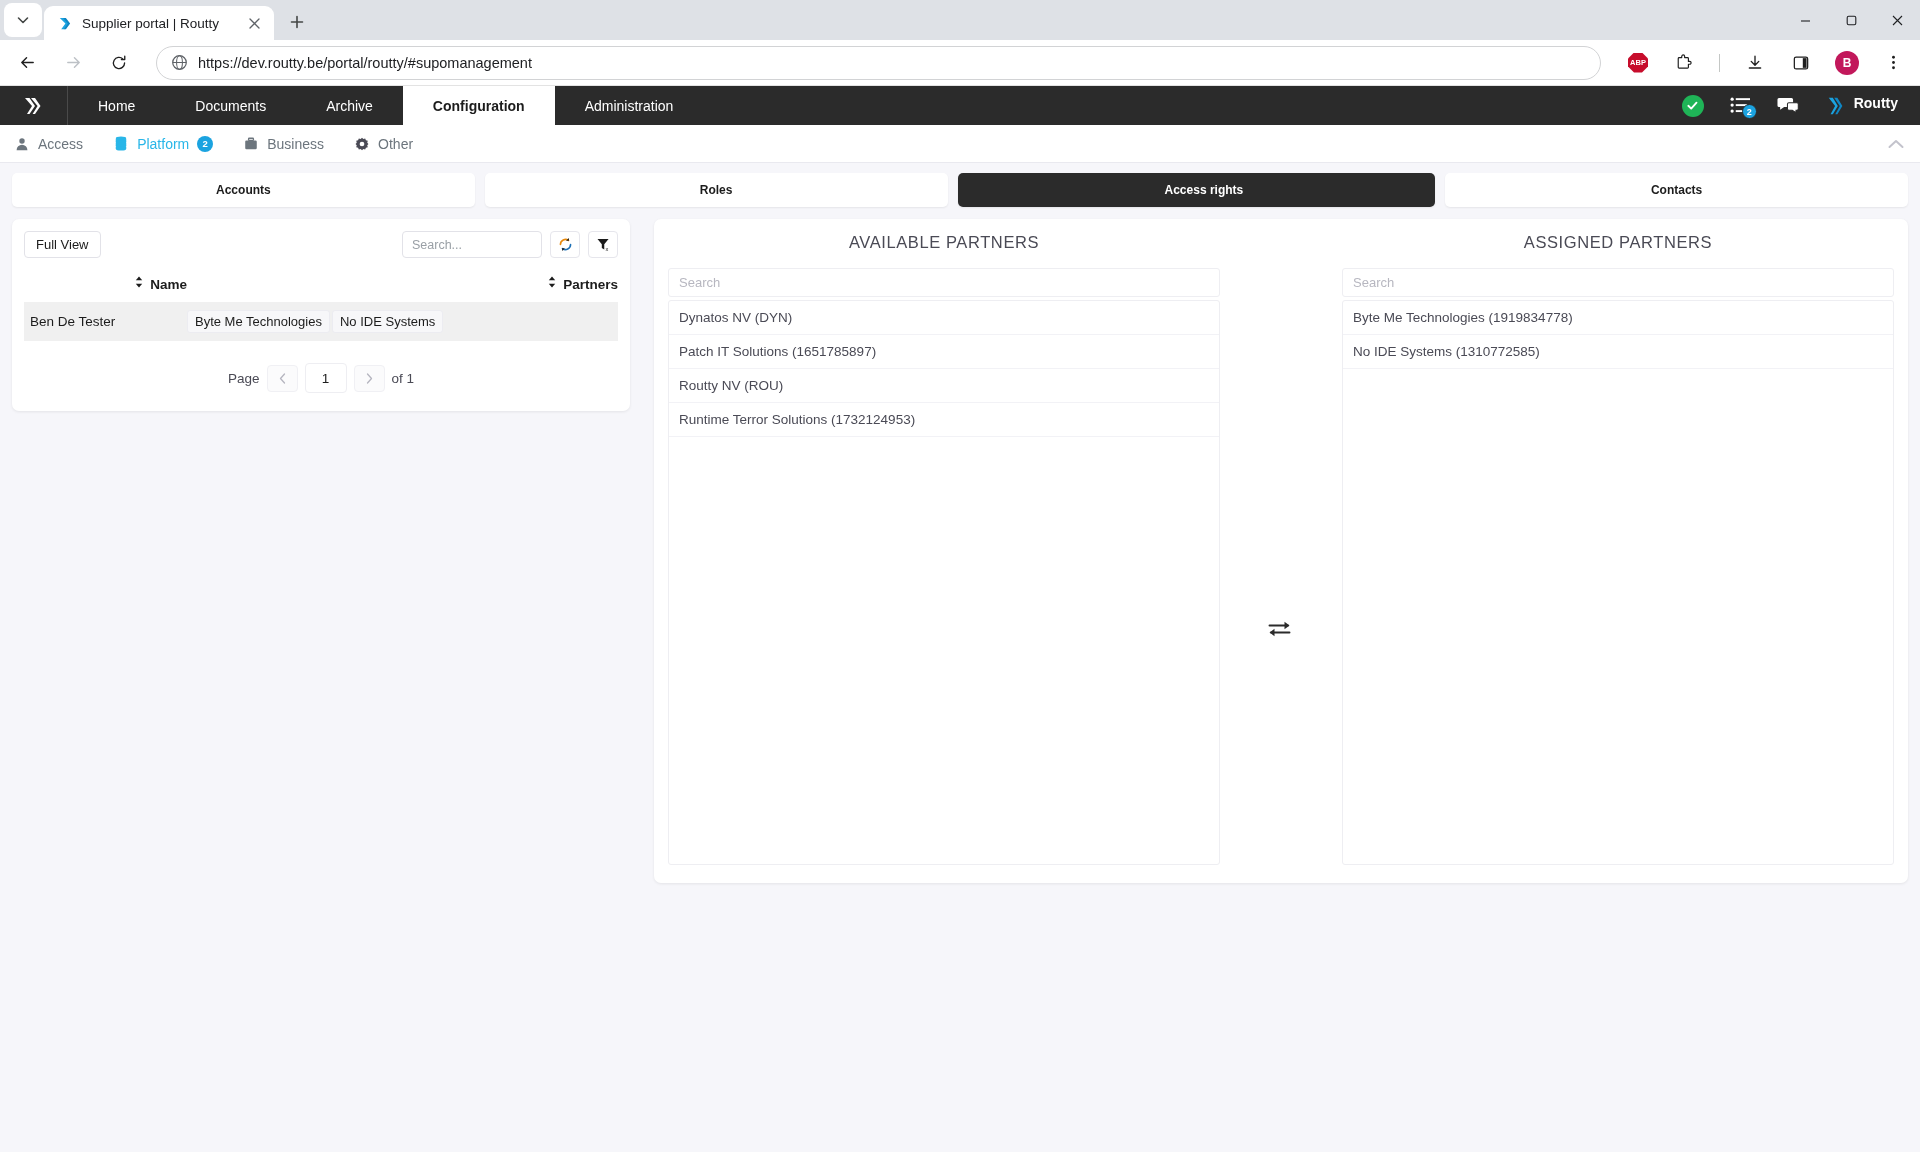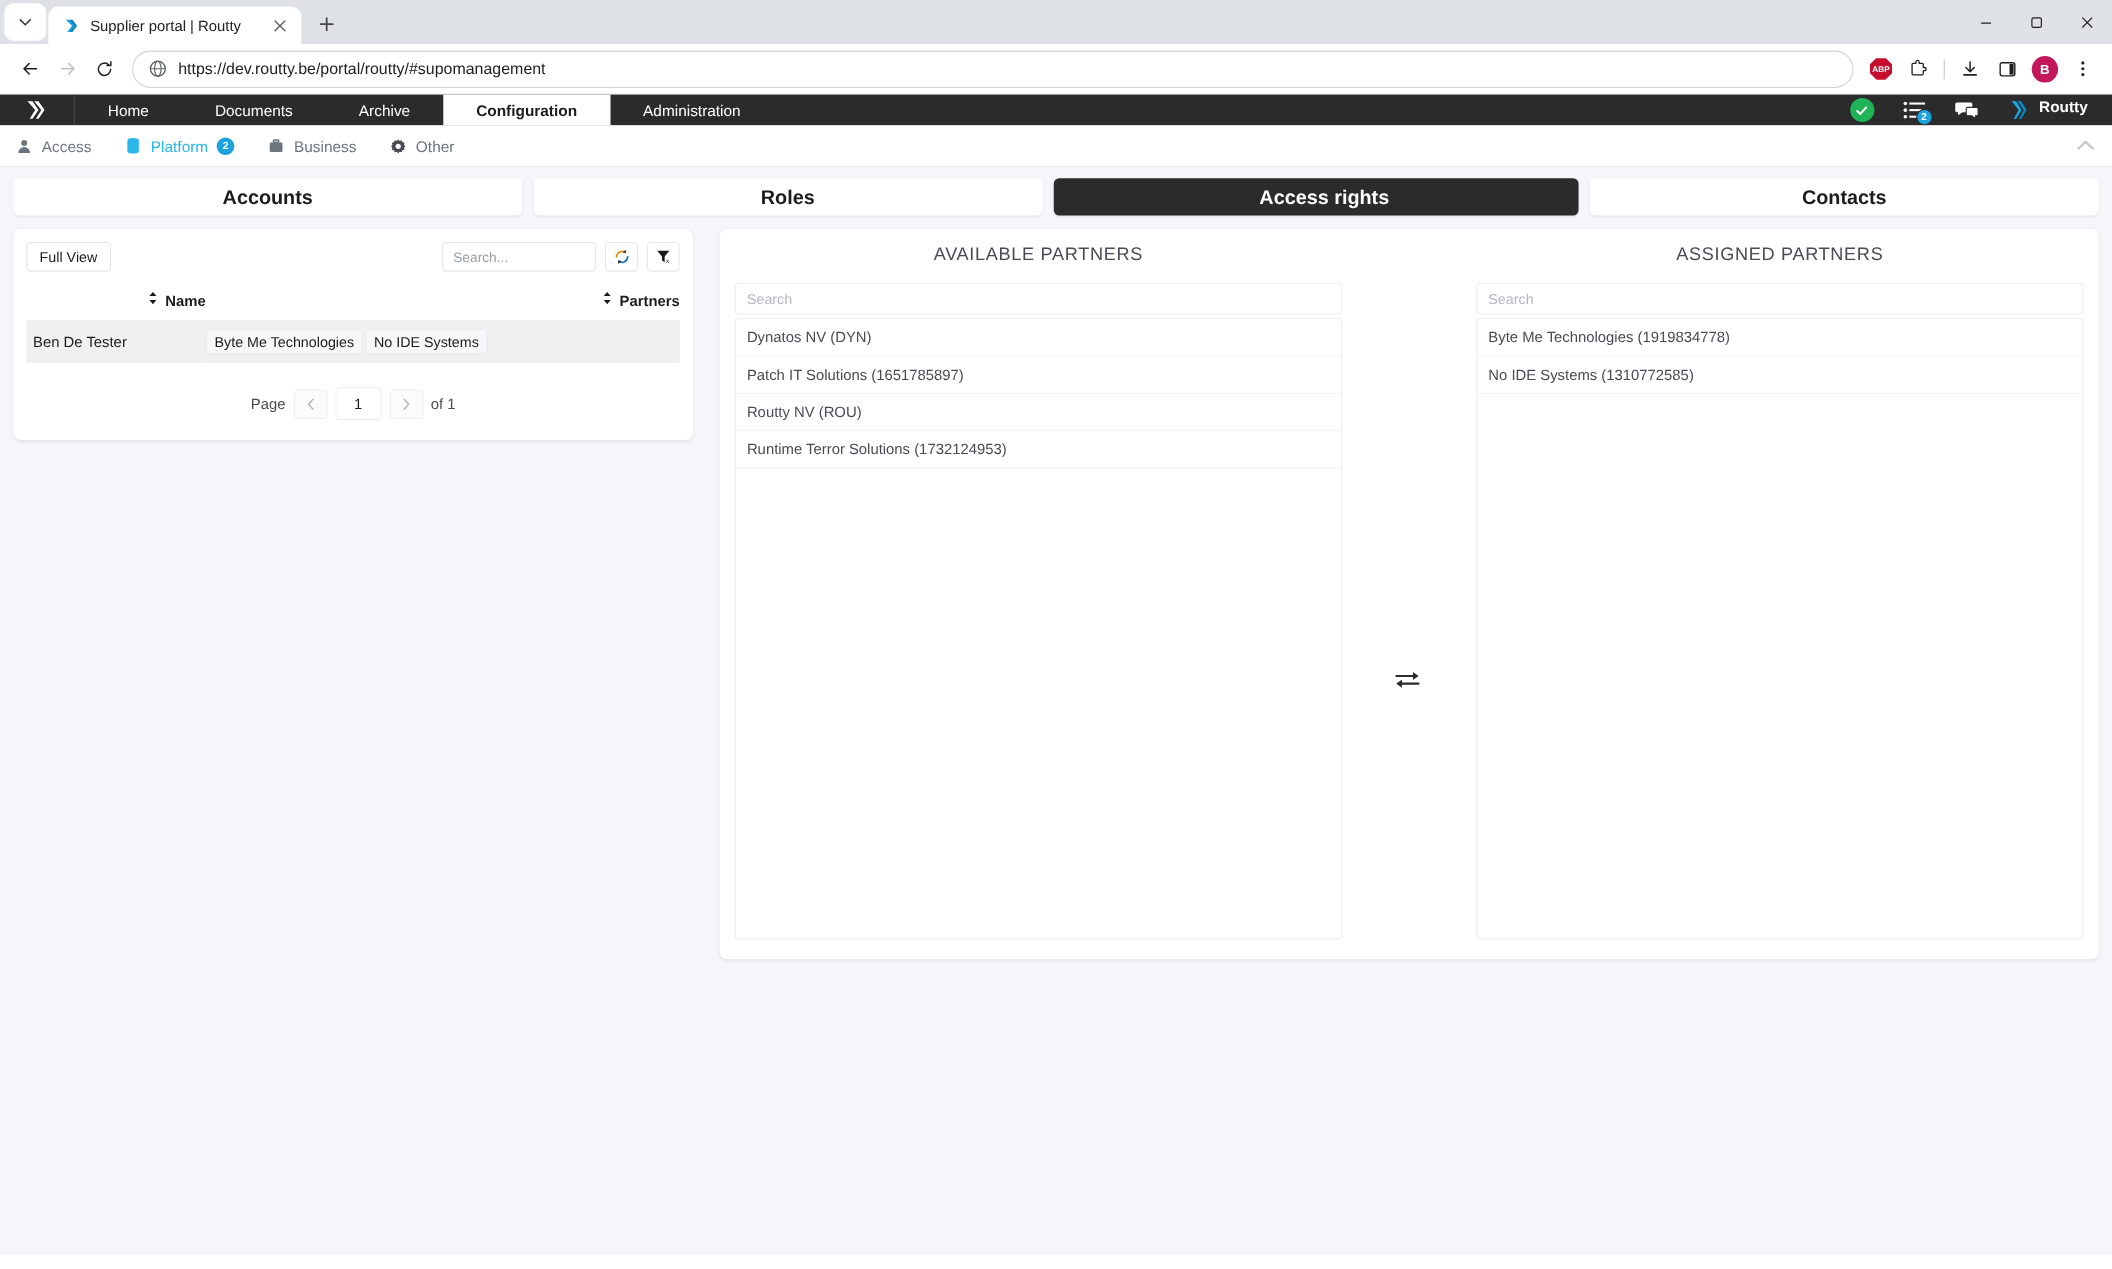--- a/index.html
+++ b/index.html
@@ -40,21 +40,21 @@
     color: #444746; font-size: 20px; border-radius: 50%;
   }
   .win-controls {
     position: absolute; right: 0; top: 0; height: 40px;
     display: flex; align-items: center;
   }
   .win-btn { width: 46px; height: 40px; display: flex; align-items: center; justify-content: center; color: #202124; font-size: 13px; }
 
   .browser-toolbar {
     height: 46px; background: #ffffff;
-    display: flex; align-items: center; gap: 0; padding: 0 10px;
+    display: flex; align-items: center; gap: 12px; padding: 0 10px;
     border-bottom: 1px solid #e3e3e3;
   }
   .nav-btn {
     width: 34px; height: 34px; border-radius: 50%;
     display: flex; align-items: center; justify-content: center;
     color: #1f1f1f; flex: 0 0 auto;
   }
   .nav-btn.disabled { color: #bdc1c6; }
   .omnibox {
     flex: 1 1 auto; height: 34px; background: #ffffff;
@@ -73,21 +73,21 @@
   }
   .tb-divider { width: 1px; height: 18px; background: #c4c7c5; margin: 0 6px; }
   .profile-chip {
     width: 24px; height: 24px; border-radius: 50%;
     background: #c2185b; color: #fff; font-size: 12px; font-weight: 600;
     display: flex; align-items: center; justify-content: center;
   }
 
   
   .app-navbar {
-    height: 28px; background: #2b2b2b;
+    height: 39px; background: #2b2b2b;
     display: flex; align-items: stretch; position: relative;
   }
   .brand-cell {
     width: 68px; display: flex; align-items: center; justify-content: center;
     border-right: 1px solid #4a4a4a;
   }
   .nav-item {
     padding: 0 30px; display: flex; align-items: center; justify-content: center;
     font-size: 14px; color: #ffffff; white-space: nowrap;
   }
@@ -126,21 +126,21 @@
     color: #b9b9c3;
   }
 
   
   .page-body { background: #f6f6fa; height: calc(1154px - 40px - 46px - 41px - 38px); padding: 10px 12px; }
 
   .tab-row { display: flex; gap: 10px; margin-bottom: 12px; }
   .seg-tab {
     flex: 1 1 0; height: 34px; background: #ffffff;
     border-radius: 5px; display: flex; align-items: center; justify-content: center;
-    font-size: 18px; color: #1c1c1c; font-weight: 600;
+    font-size: 12px; color: #1c1c1c; font-weight: 600;
     box-shadow: 0 1px 2px rgba(0,0,0,.07);
   }
   .seg-tab.active { background: #2b2b2b; color: #ffffff; padding-left: 15px; }
 
   .content-row { display: flex; gap: 24px; align-items: flex-start; }
 
   
   .left-card {
     width: 618px; background: #ffffff; border-radius: 7px;
     box-shadow: 0 1px 3px rgba(0,0,0,.08); padding: 12px 12px 18px 12px;

